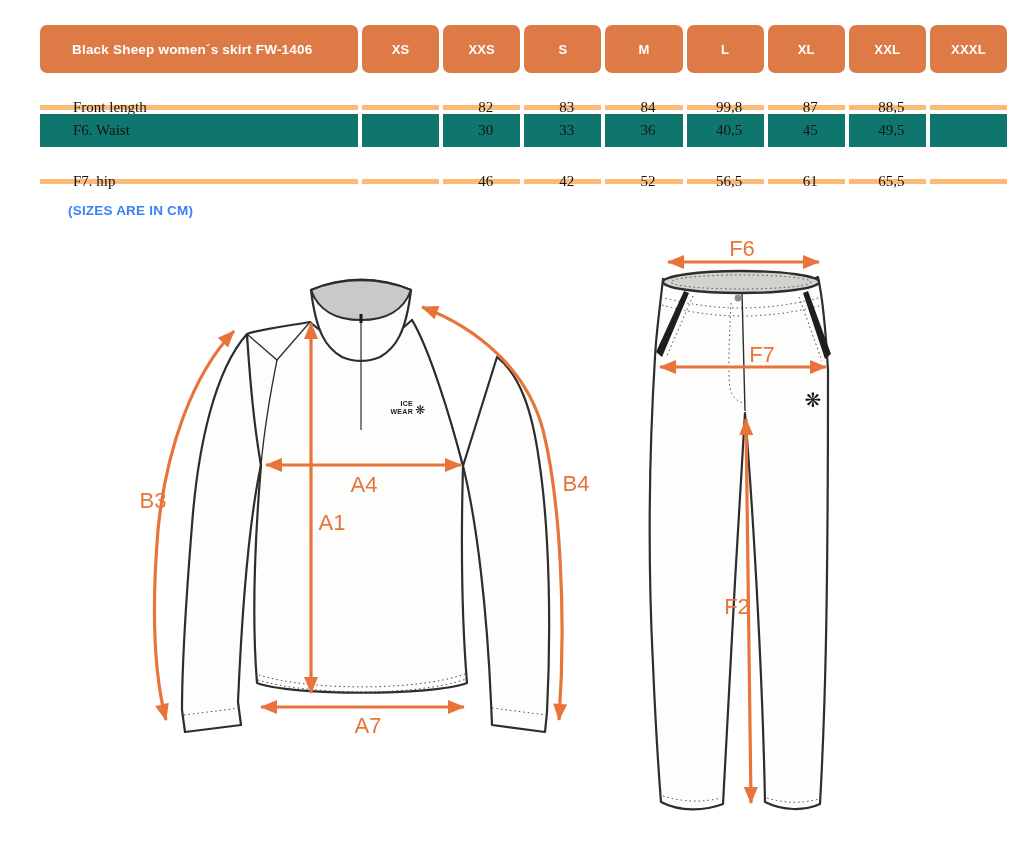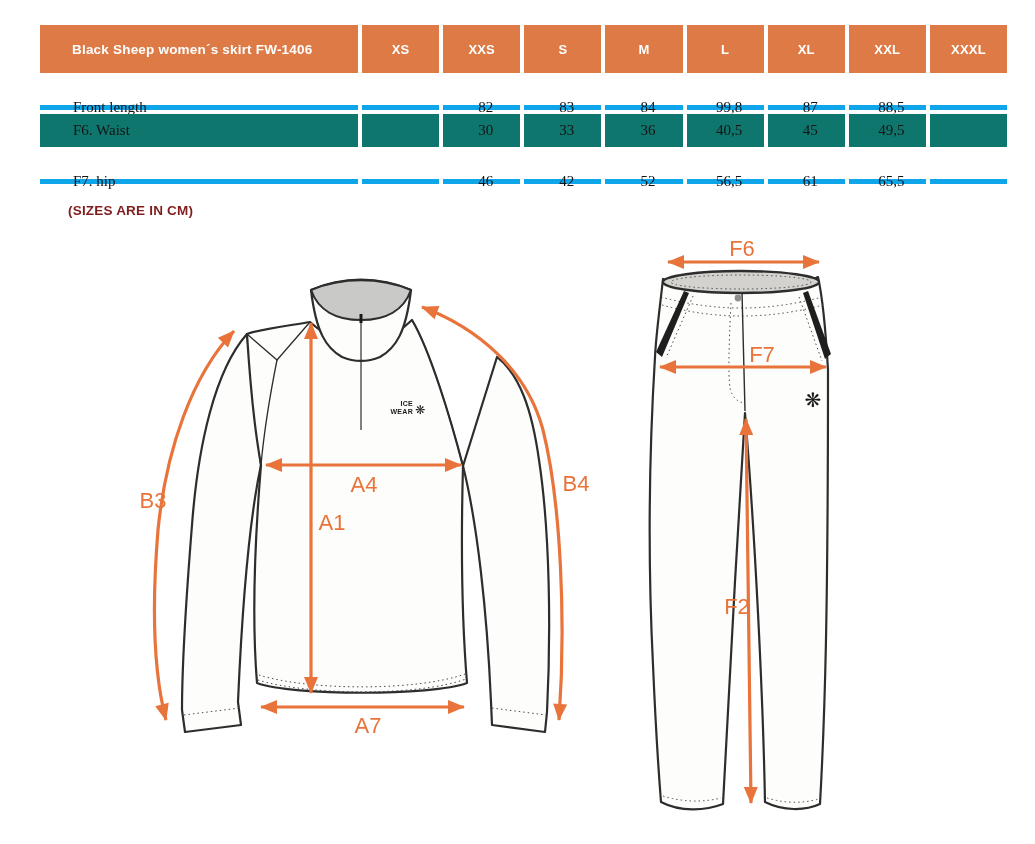--- a/index.html
+++ b/index.html
@@ -7,29 +7,29 @@
     width:1035px;height:844px;position:relative;background:#ffffff;
     font-family:"Liberation Sans",sans-serif;overflow:hidden;
   }
   
   .size-table{
     position:absolute;left:40px;top:25px;width:967px;
     display:grid;grid-template-columns:318px repeat(8,1fr);
     grid-template-rows:48px 33px 33px 33px;gap:4px;background:#ffffff;
   }
   .cell{display:flex;align-items:center;justify-content:center;}
-  .th{background:#DE7A45;color:#ffffff;font-weight:bold;font-size:13px;letter-spacing:.2px;}
+  .th{background:#DE7A45;color:#ffffff;font-weight:bold;font-size:13px;letter-spacing:.2px;border-radius:7px;}
   .th.title{justify-content:flex-start;padding-left:32px;font-size:13.5px;}
   .data{font-family:"Liberation Serif",serif;font-size:15px;color:#141414;padding-left:8px;}
   .rowlabel{justify-content:flex-start;padding-left:33px;}
-  .rA{background:#0ea5e9;margin-top:28px;}
+  .rA{background:#fdba74;margin-top:28px;}
   .rB{background:#0f766e;}
   
   .units-note{
-    position:absolute;left:68px;top:203px;color:#7f1d1d;
+    position:absolute;left:68px;top:203px;color:#3b82f6;
     font-size:13.5px;font-weight:bold;letter-spacing:.2px;
   }
   
   .shirt-svg{position:absolute;left:130px;top:270px;}
   .pants-svg{position:absolute;left:635px;top:235px;}
   .fillshape{fill:#FDFDFB;stroke:#2d2d2d;stroke-width:2.2;stroke-linejoin:round;}
   .seam{fill:none;stroke:#2d2d2d;stroke-width:1.3;stroke-linecap:round;}
   .stitch{fill:none;stroke:#4a4a4a;stroke-width:1;stroke-dasharray:1.5 3;}
   .arrow{fill:none;stroke:#E8743B;stroke-width:3.2;stroke-linecap:butt;}
   .mlabel{fill:#E8743B;font-family:"Liberation Sans",sans-serif;font-size:22px;text-anchor:middle;}

